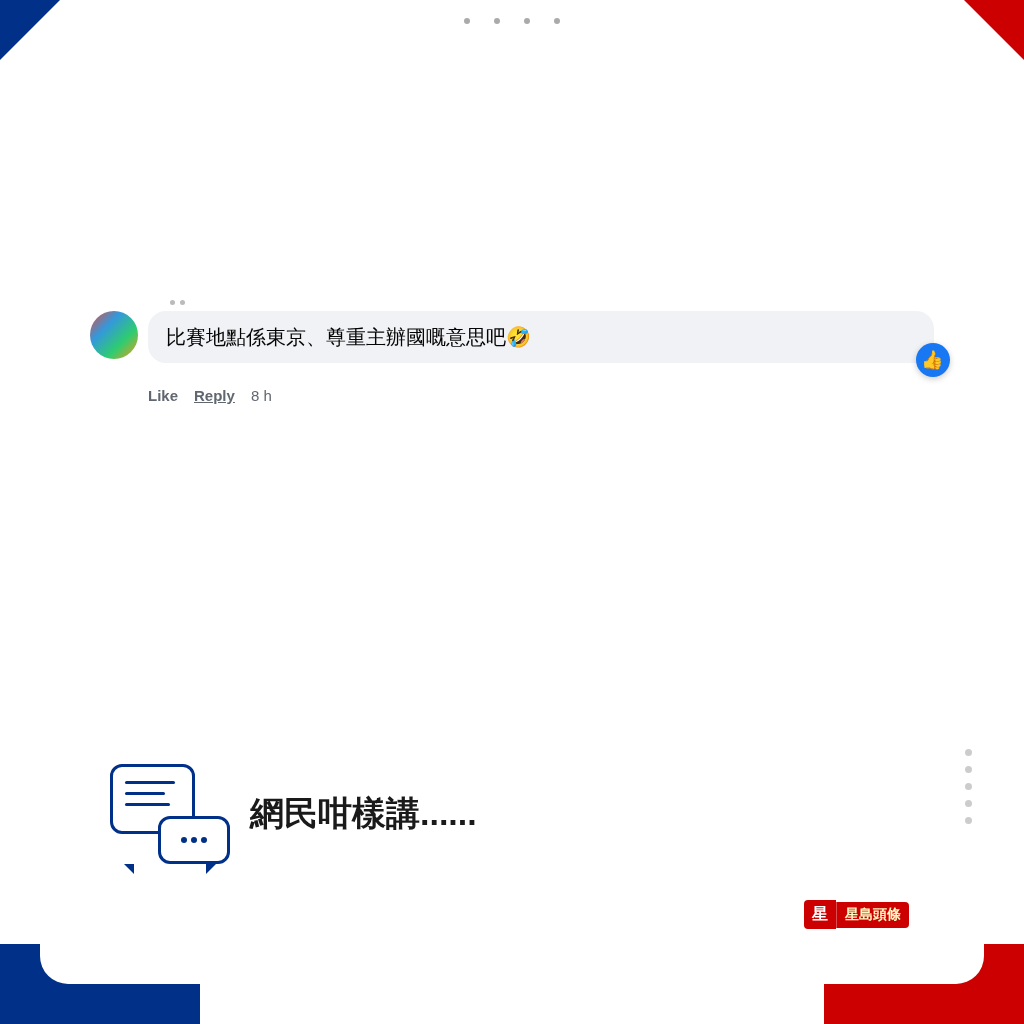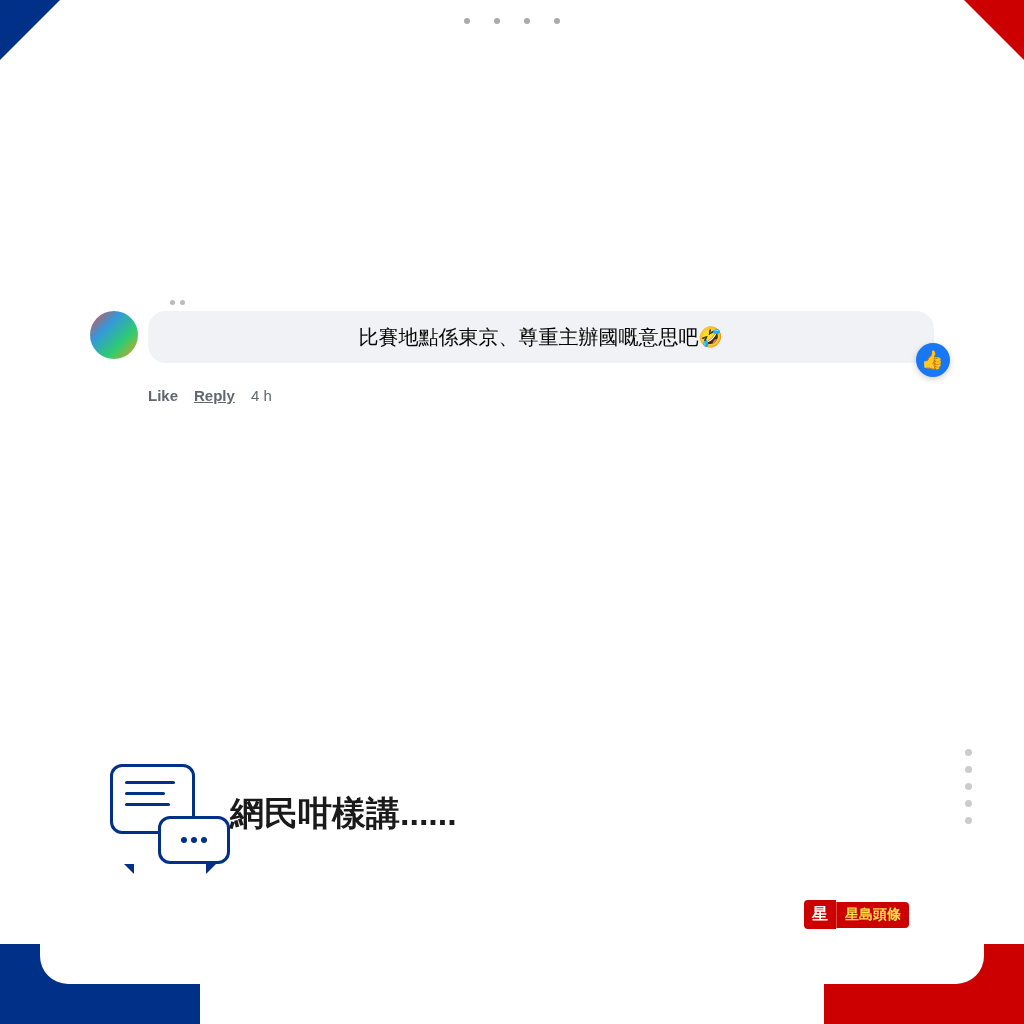--- a/index.html
+++ b/index.html
@@ -1,15 +1,15 @@
 <!DOCTYPE html>
 <html><head>
   <meta charset="utf-8">
   <style>
-    * { margin: 0; padding: 0; box-sizing: border-box; text-align: center; }
+    * { margin: 0; padding: 0; box-sizing: border-box; }
 
     body {
       width: 1024px;
       height: 1024px;
       background: #fff;
       font-family: -apple-system, BlinkMacSystemFont, 'Segoe UI', sans-serif;
       overflow: hidden;
       position: relative;
     }
 
@@ -158,20 +158,21 @@
     }
 
     
     .bottom-section {
       position: absolute;
       bottom: 120px;
       left: 70px;
       right: 70px;
       display: flex;
       align-items: center;
+      gap: 20px;
     }
 
     .chat-icon-container {
       position: relative;
       width: 120px;
       height: 100px;
       flex-shrink: 0;
     }
 
     .chat-bubble-back {
@@ -247,21 +248,21 @@
     .singtao-red-box {
       background: #CC0000;
       color: white;
       font-size: 16px;
       font-weight: 900;
       padding: 4px 8px;
       border-radius: 4px 0 0 4px;
     }
     .singtao-text-box {
       background: #CC0000;
-      color: #fde047;
+      color: #fef9c3;
       font-size: 14px;
       font-weight: 700;
       padding: 4px 8px;
       border-radius: 0 4px 4px 0;
       border-left: 1px solid rgba(255,255,255,0.3);
     }
 
     
     .right-dots {
       position: absolute;
@@ -317,21 +318,21 @@
       <div class="comment-bubble">
         <span class="comment-text">比賽地點係東京、尊重主辦國嘅意思吧🤣</span>
         
         <div class="like-reaction">👍</div>
       </div>
     </div>
 
     <div class="comment-actions">
       <span class="action-btn">Like</span>
       <span class="reply-text">Reply</span>
-      <span class="action-time">4 h</span>
+      <span class="action-time">8 h</span>
     </div>
   </div>
 
   <div class="bottom-section">
 
     <div class="chat-icon-container">
 
       <div class="chat-bubble-back">
         <div class="chat-bubble-back-lines">
           <div class="chat-line" style="width:50px"></div>

